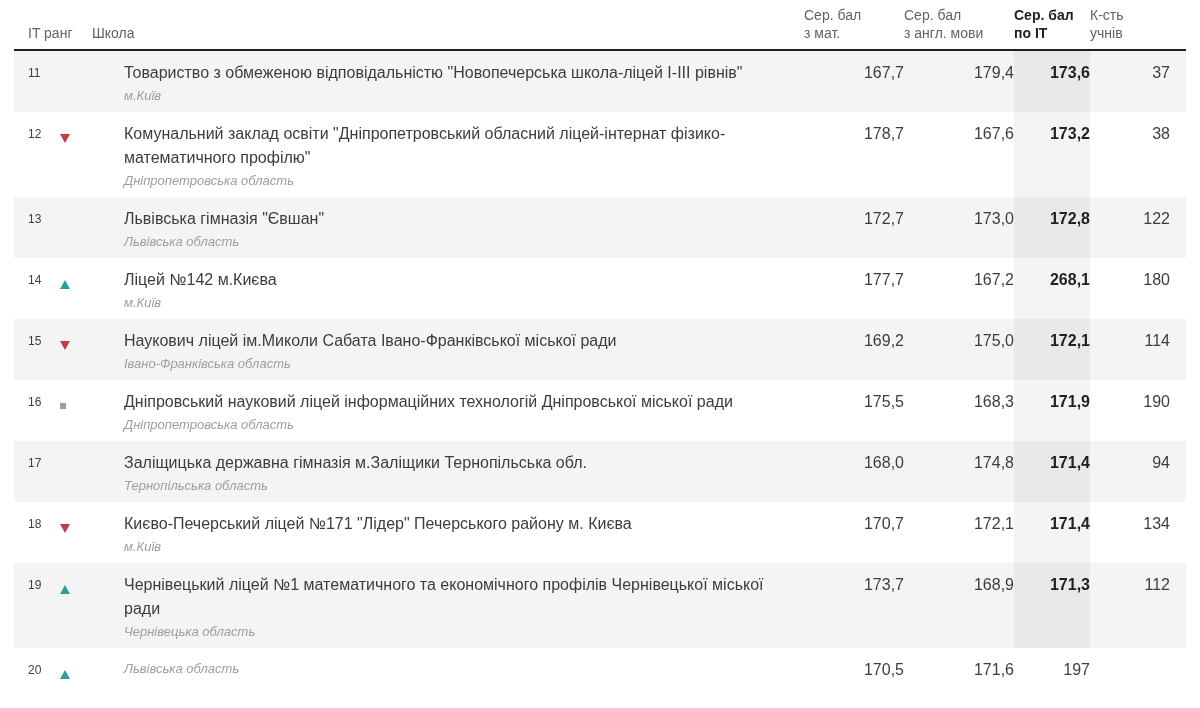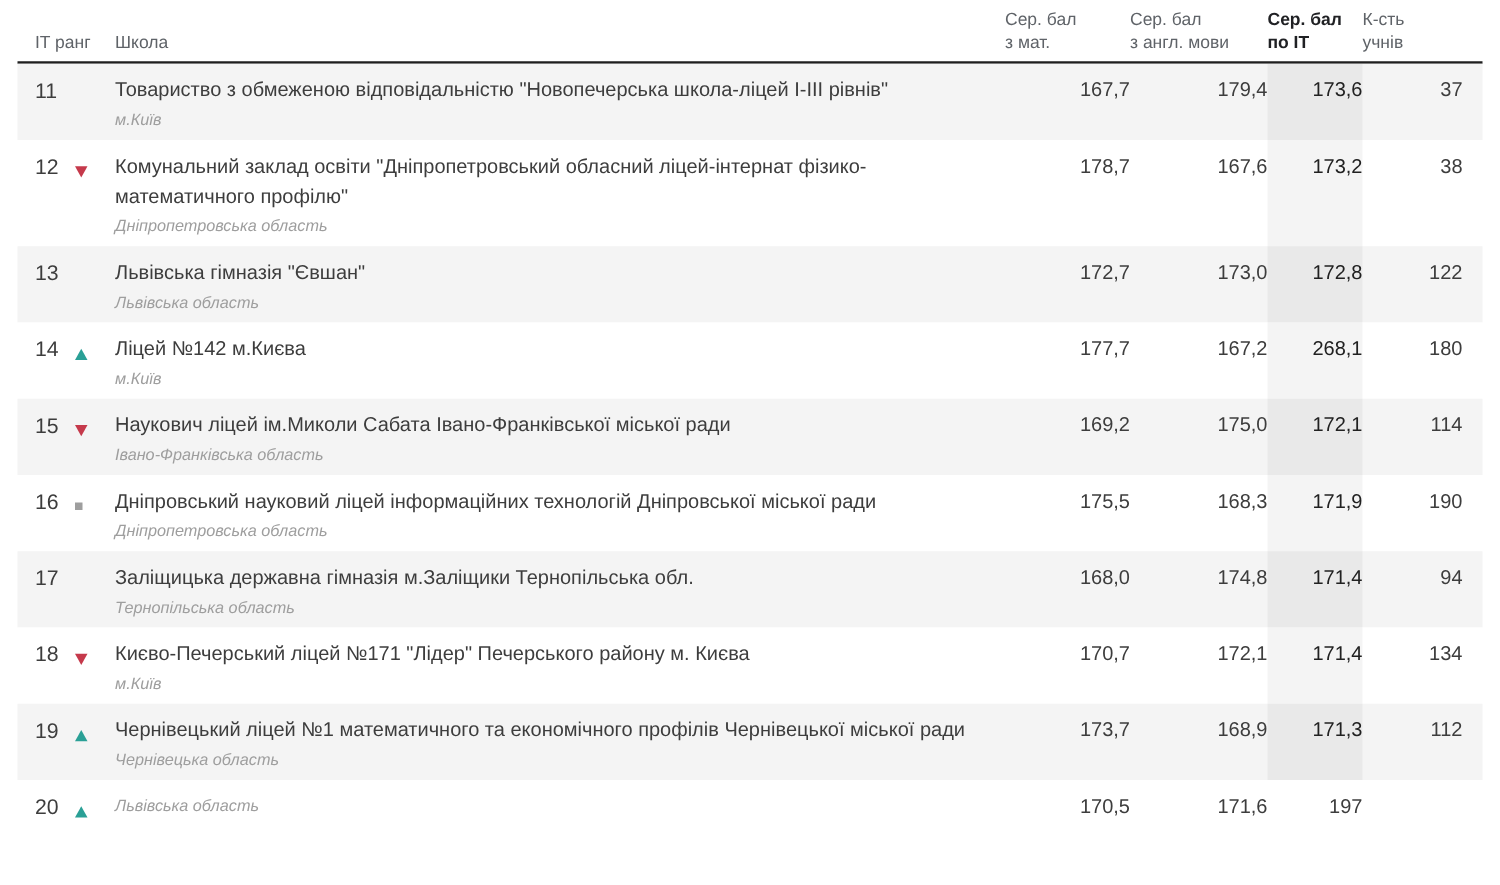--- a/index.html
+++ b/index.html
@@ -39,56 +39,56 @@
   
   .row {
     min-height: 60px;
     align-items: start;
   }
   .row:nth-child(odd) { background: #f4f4f4; }
   .row:nth-child(even) { background: #ffffff; }
 
   .cell { padding-top: 10px; padding-bottom: 6px; }
   .rank {
-    font-size: 17px; line-height: 24px; color: #3d3d3d;
+    font-size: 12px; line-height: 24px; color: #3d3d3d;
   }
   .trend-cell { padding-top: 17px; padding-left: 2px; }
   .trend::before { display: inline-block; }
   .trend[data-trend="down"]::before {
     content: ""; width: 0; height: 0;
     border-left: 5px solid transparent;
     border-right: 5px solid transparent;
     border-top: 9px solid var(--trend-down, #c5394b);
   }
   .trend[data-trend="up"]::before {
     content: ""; width: 0; height: 0;
     border-left: 5px solid transparent;
     border-right: 5px solid transparent;
     border-bottom: 9px solid var(--trend-up, #2aa096);
   }
   .trend[data-trend="same"]::before {
     content: ""; width: 6px; height: 6px; margin-bottom: 2px;
     background: var(--trend-same, #9e9e9e);
   }
 
-  .school { padding-right: 10px; }
+  .school { padding-right: 10px; margin-left: 32px; }
   .school-name {
     font-size: 16px; line-height: 24px; color: #3d3d3d;
   }
   .school-region {
     font-size: 13px; line-height: 20px; font-style: italic; color: #9e9e9e;
     margin-top: 1px;
   }
 
   .num {
     font-size: 16px; line-height: 24px; color: #3d3d3d;
     text-align: right;
   }
   .num.it {
-    font-weight: 400; color: #212121;
+    font-weight: 700; color: #212121;
     background: rgba(0,0,0,0.045);
     align-self: stretch;
     height: 100%;
   }
 </style>
 </head>
 <body>
 
 <div class="table-wrap">
 

